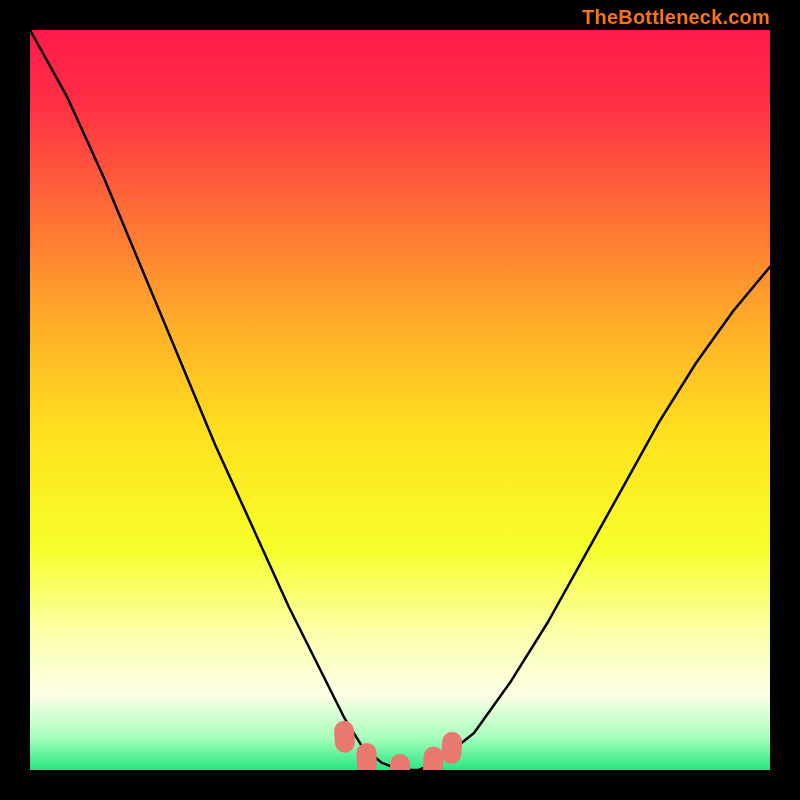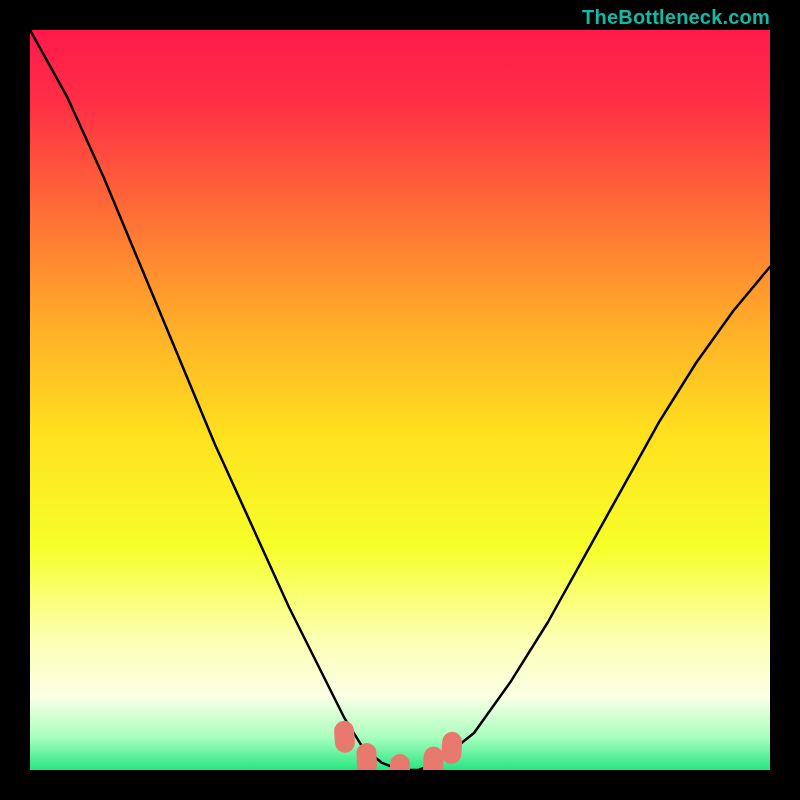--- a/index.html
+++ b/index.html
@@ -38,21 +38,21 @@
     position: absolute;
     left: 0;
     top: 0;
     width: 100%;
     height: 100%;
   }
   .watermark {
     position: absolute;
     top: 6px;
     right: 30px;
-    color: #14b8a6;
+    color: #f97316;
     font-size: 20px;
     font-weight: 600;
     letter-spacing: 0.2px;
   }
 </style>
 </head>
 <body>
 
 <div class="frame">
   <div class="plot-area">

